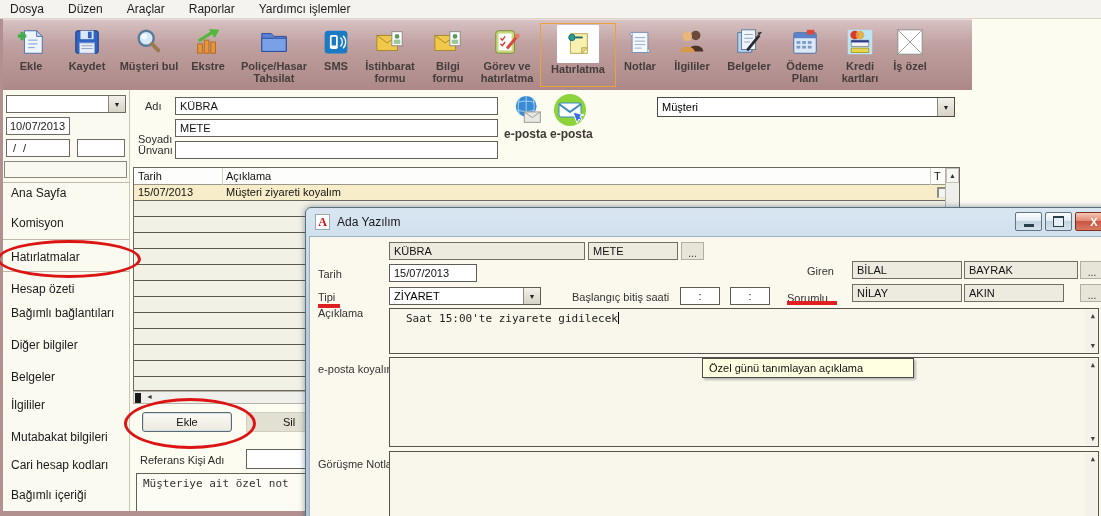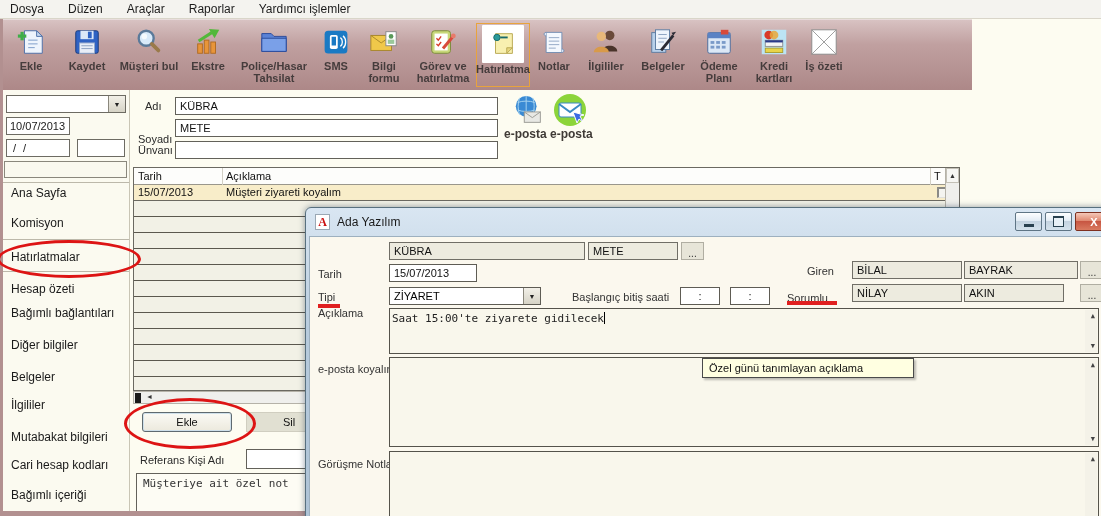--- a/index.html
+++ b/index.html
@@ -114,21 +114,21 @@
   .dbody{position:absolute;left:3px;top:28px;right:3px;bottom:0;background:#fbf8ee;border:1px solid #9db0bf;box-sizing:border-box;}
   .dlbl{position:absolute;font-size:11px;color:#333;}
   .ro{position:absolute;background:#edebdf;border:1px solid #706e66;box-sizing:border-box;
       font-size:11px;color:#111;padding:2px 0 0 4px;height:18px;}
   .wfld{position:absolute;background:#fff;border:1px solid #5e5c54;box-sizing:border-box;
         font-size:11px;color:#111;padding:2px 0 0 4px;height:18px;}
   .dots{position:absolute;height:18px;background:#e7e5d8;border:1px solid #b0aea2;box-sizing:border-box;
         font-size:10px;color:#333;display:flex;align-items:flex-end;justify-content:center;line-height:10px;}
   .redline{position:absolute;background:#e02020;height:4px;}
   .ta{position:absolute;background:#f9f7ec;border:1px solid #55534b;box-sizing:border-box;
-      font-family:"DejaVu Sans Mono",monospace;font-size:11px;color:#222;padding:3px 16px 3px 2px;}
+      font-family:"DejaVu Sans Mono",monospace;font-size:11px;color:#222;padding:3px 16px 3px 16px;}
   .rail{position:absolute;right:1px;top:1px;bottom:1px;width:12px;background:#f4f2e8;}
   .rail .up{position:absolute;top:2px;right:2px;font-size:7px;color:#444;}
   .rail .dn{position:absolute;bottom:2px;right:2px;font-size:7px;color:#444;}
   .caret{display:inline-block;width:1px;height:12px;background:#000;vertical-align:-2px;}
   .tooltip{position:absolute;left:392px;top:121px;width:212px;height:20px;background:#ffffe1;
            border:1px solid #4a4a4a;box-sizing:border-box;font-size:11px;color:#111;
            display:flex;align-items:center;padding-left:6px;z-index:12;box-shadow:2px 2px 2px rgba(0,0,0,.25);}
 </style>
 </head>
 <body>
@@ -203,45 +203,57 @@
       <span class="ticon">
         <svg width="28" height="28" viewBox="0 0 32 32">
             <rect x="3" y="3" width="26" height="26" rx="4" fill="#1a7ac4"></rect>
             <rect x="9" y="8" width="9" height="16" rx="2" fill="#fff"></rect>
             <rect x="11" y="10" width="5" height="10" fill="#1a7ac4"></rect>
             <path d="M21 11c3 2 3 8 0 10M24 9c4 3 4 11 0 14" stroke="#fff" stroke-width="1.5" fill="none"></path>
           </svg>
       </span>
       <span class="tlab">SMS</span>
     </div>
-    <div class="tbtn" style="width:52px">
+    <div class="tbtn" style="width:64px">
       <span class="ticon">
         <svg width="32" height="30" viewBox="0 0 32 32">
             <rect x="2" y="9" width="22" height="16" fill="#f0c84a" stroke="#a8862a"></rect>
             <path d="M2 9l11 8 11-8" fill="none" stroke="#a8862a"></path>
             <rect x="18" y="5" width="11" height="15" fill="#fff" stroke="#888"></rect>
             <circle cx="23.5" cy="10" r="2.5" fill="#5a9a5a"></circle>
             <rect x="20" y="13.5" width="7" height="4.5" fill="#9ac89a"></rect>
           </svg>
       </span>
+      <span class="tlab">İstihbarat formu</span>
+    </div>
+    <div class="tbtn" style="width:52px">
+      <span class="ticon">
+        <svg width="32" height="30" viewBox="0 0 32 32">
+            <rect x="2" y="9" width="22" height="16" fill="#f0c84a" stroke="#a8862a"></rect>
+            <path d="M2 9l11 8 11-8" fill="none" stroke="#a8862a"></path>
+            <rect x="18" y="5" width="11" height="15" fill="#fff" stroke="#888"></rect>
+            <circle cx="23.5" cy="10" r="2.5" fill="#5a9a5a"></circle>
+            <rect x="20" y="13.5" width="7" height="4.5" fill="#9ac89a"></rect>
+          </svg>
+      </span>
       <span class="tlab">Bilgi formu</span>
     </div>
     <div class="tbtn" style="width:66px">
       <span class="ticon">
         <svg width="30" height="30" viewBox="0 0 32 32">
             <rect x="4" y="4" width="20" height="24" rx="3" fill="#c8d87a" stroke="#7a8a3a"></rect>
             <rect x="7" y="7" width="14" height="18" fill="#fff"></rect>
             <path d="M9 12l2 2 3-4M9 18l2 2 3-4" stroke="#d83a2a" stroke-width="1.5" fill="none"></path>
             <path d="M16 23L26 11" stroke="#d84a3a" stroke-width="3.2"></path>
             <circle cx="27" cy="9.5" r="2.6" fill="#e87a6a"></circle>
           </svg>
       </span>
       <span class="tlab">Görev ve hatırlatma</span>
     </div>
-    <div class="tbtn selected" style="width:54px">
+    <div class="tbtn selected" style="width:76px">
       <span class="ticon">
         <svg width="30" height="30" viewBox="0 0 32 32">
             <path d="M8 5h18v21h-6l-12 0z" fill="#f8f0b0" stroke="#b8a850"></path>
             <path d="M20 26l6-6h-6z" fill="#e8d880" stroke="#b8a850"></path>
             <circle cx="9.5" cy="9" r="3.4" fill="#2a9a9a" stroke="#1a6a6a"></circle>
             <path d="M13 9h8" stroke="#1a6a6a" stroke-width="2"></path>
           </svg>
       </span>
       <span class="tlab">Hatırlatma</span>
     </div>
@@ -310,21 +322,21 @@
       </span>
       <span class="tlab">Kredi kartları</span>
     </div>
     <div class="tbtn" style="width:44px">
       <span class="ticon">
         <svg width="30" height="30" viewBox="0 0 32 32">
             <rect x="3" y="3" width="26" height="26" fill="#fff" stroke="#8a8a8a"></rect>
             <path d="M3 3l26 26M29 3L3 29" stroke="#9a9a9a"></path>
           </svg>
       </span>
-      <span class="tlab">İş özeti</span>
+      <span class="tlab">İş özel</span>
     </div>
   </div>
 
   <div class="edge-left"></div>
   <div class="edge-bottom"></div>
 
   <div class="sidebar">
     <div class="combo side-combo">
       <span></span>
       <span class="arrowbtn">▼</span>
@@ -372,20 +384,24 @@
       <svg width="38" height="38" viewBox="0 0 38 38">
           <circle cx="19" cy="19" r="16" fill="#8cd43a"></circle>
           <rect x="8" y="12" width="22" height="14" rx="2" fill="#fff" stroke="#3a8ac4"></rect>
           <path d="M8 13l11 8 11-8" fill="none" stroke="#3a8ac4" stroke-width="2"></path>
           <path d="M22 21l4 11 2-4 4 3-3-6 4-1z" fill="#3a6ae4" stroke="#fff"></path>
         </svg>
     </span>
     <span class="eposta-lab" style="left:373px;top:37px">e-posta</span>
     <span class="eposta-lab" style="left:419px;top:37px">e-posta</span>
 
+    <div class="combo" style="left:526px;top:7px;width:298px;height:20px;border-color:#4a4a44">
+      <span>Müşteri</span>
+      <span class="arrowbtn">▼</span>
+    </div>
 
     <div class="rtable">
       <div class="thead">
         <span class="hc" style="left:4px">Tarih</span>
         <span class="hc" style="left:92px">Açıklama</span>
         <span class="hc" style="left:800px">T</span>
         <span class="hsep" style="left:88px"></span>
         <span class="hsep" style="left:796px"></span>
       </div>
       <div class="yrow">

